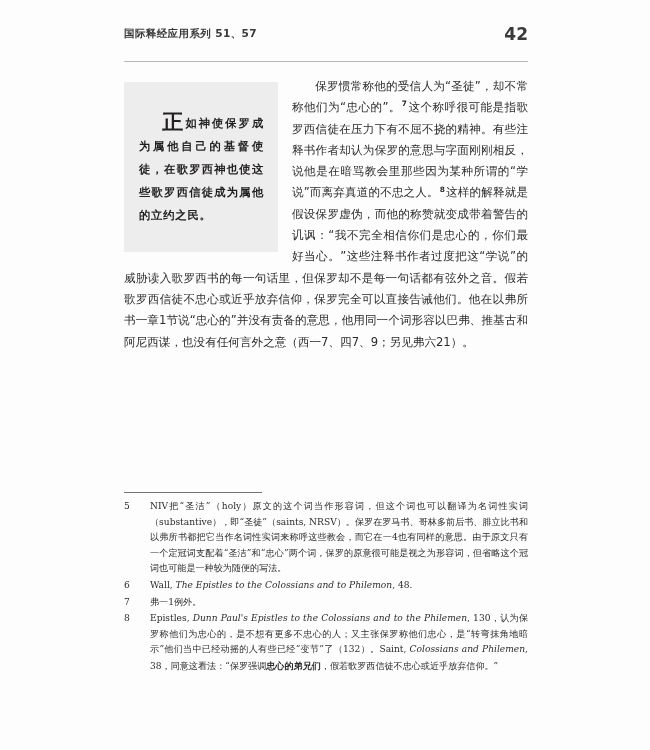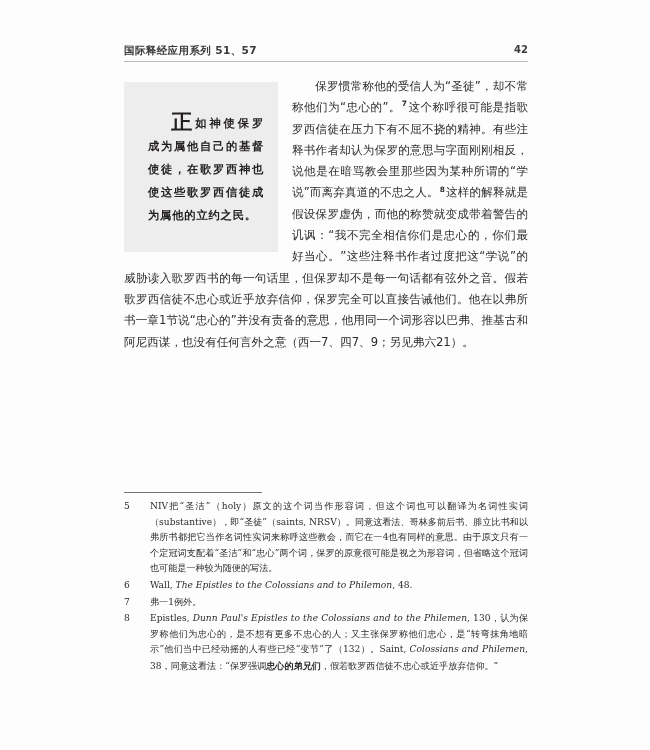--- a/index.html
+++ b/index.html
@@ -21,37 +21,37 @@
     left: 0; top: 0;
     width: 650px;
     height: 750px;
     background: #fdfdfd;
   }
 
   
   .running-head {
     position: absolute;
     left: 124px;
-    top: 44px;
+    top: 24px;
     width: 404px;
     display: flex;
-    align-items: flex-start;
+    align-items: center;
     justify-content: space-between;
   }
   .running-head-title {
     font-family: "DejaVu Sans", sans-serif;
     font-size: 10.5px;
     font-weight: 700;
     letter-spacing: 0.4px;
     color: #3a3a3a;
     white-space: nowrap;
   }
   .running-head-folio {
     font-family: "DejaVu Sans", sans-serif;
-    font-size: 10px;
+    font-size: 17px;
     font-weight: 700;
     color: #3a3a3a;
   }
   .head-rule {
     position: absolute;
     left: 124px;
     top: 61px;
     width: 404px;
     height: 1px;
     background: #b9b9b9;
@@ -85,21 +85,21 @@
   }
 
   
   .pullquote {
     float: left;
     width: 154px;
     height: 170px;
     margin: 6px 14px 6px 0;
     background: #ededed;
     box-sizing: border-box;
-    padding: 30px 14px 0 24px;
+    padding: 30px 14px 0 15px;
     shape-margin: 6px;
   }
   .pq-text {
     font-family: "DejaVu Sans", sans-serif;
     font-size: 11.3px;
     font-weight: 700;
     line-height: 23px;
     color: #231f20;
     letter-spacing: 0.8px;
     text-align: justify;
@@ -170,21 +170,21 @@
 
     <p class="indent"><span class="pullquote"><span class="pq-text"><span class="pq-cap">正</span><span>如神使保罗成为属他自己的基督使徒，在歌罗西神也使这些歌罗西信徒成为属他的立约之民。</span></span></span><span>保罗惯常称他的受信人为“圣徒”，却不常称他们为“忠心的”。</span><sup class="fn">7</sup><span>这个称呼很可能是指歌罗西信徒在压力下有不屈不挠的精神。有些注释书作者却认为保罗的意思与字面刚刚相反，说他是在暗骂教会里那些因为某种所谓的“学说”而离弃真道的不忠之人。</span><sup class="fn">8</sup><span>这样的解释就是假设保罗虚伪，而他的称赞就变成带着警告的讥讽：“我不完全相信你们是忠心的，你们最好当心。”这些注释书作者过度把这“学说”的威胁读入歌罗西书的每一句话里，但保罗却不是每一句话都有弦外之音。假若歌罗西信徒不忠心或近乎放弃信仰，保罗完全可以直接告诫他们。他在以弗所书一章1节说“忠心的”并没有责备的意思，他用同一个词形容以巴弗、推基古和阿尼西谋，也没有任何言外之意（西一7、四7、9；另见弗六21）。</span></p>
 
   </div>
 
   <div class="fn-rule"></div>
 
   <div class="footnotes" id="footnotes-container">
       <div class="fn-item">
         <span class="fn-num">5</span>
-        <span class="fn-body"><span>NIV把“圣洁”（holy）原文的这个词当作形容词，但这个词也可以翻译为名词性实词（substantive），即“圣徒”（saints, NRSV）。同意这看法、哥林多前后书、腓立比书和以弗所书都把它当作名词性实词来称呼这些教会，而它在一4也有同样的意思。由于原文只有一个定冠词支配着“圣洁”和“忠心”两个词，保罗的原意很可能是视之为形容词，但省略这个冠词也可能是一种较为随便的写法。</span></span>
+        <span class="fn-body"><span>NIV把“圣洁”（holy）原文的这个词当作形容词，但这个词也可以翻译为名词性实词（substantive），即“圣徒”（saints, NRSV）。保罗在罗马书、哥林多前后书、腓立比书和以弗所书都把它当作名词性实词来称呼这些教会，而它在一4也有同样的意思。由于原文只有一个定冠词支配着“圣洁”和“忠心”两个词，保罗的原意很可能是视之为形容词，但省略这个冠词也可能是一种较为随便的写法。</span></span>
       </div>
       <div class="fn-item">
         <span class="fn-num">6</span>
         <span class="fn-body"><span>Wall, </span><span class="it">The Epistles to the Colossians and to Philemon</span><span>, 48.</span></span>
       </div>
       <div class="fn-item">
         <span class="fn-num">7</span>
         <span class="fn-body"><span>弗一1例外。</span></span>
       </div>
       <div class="fn-item">

